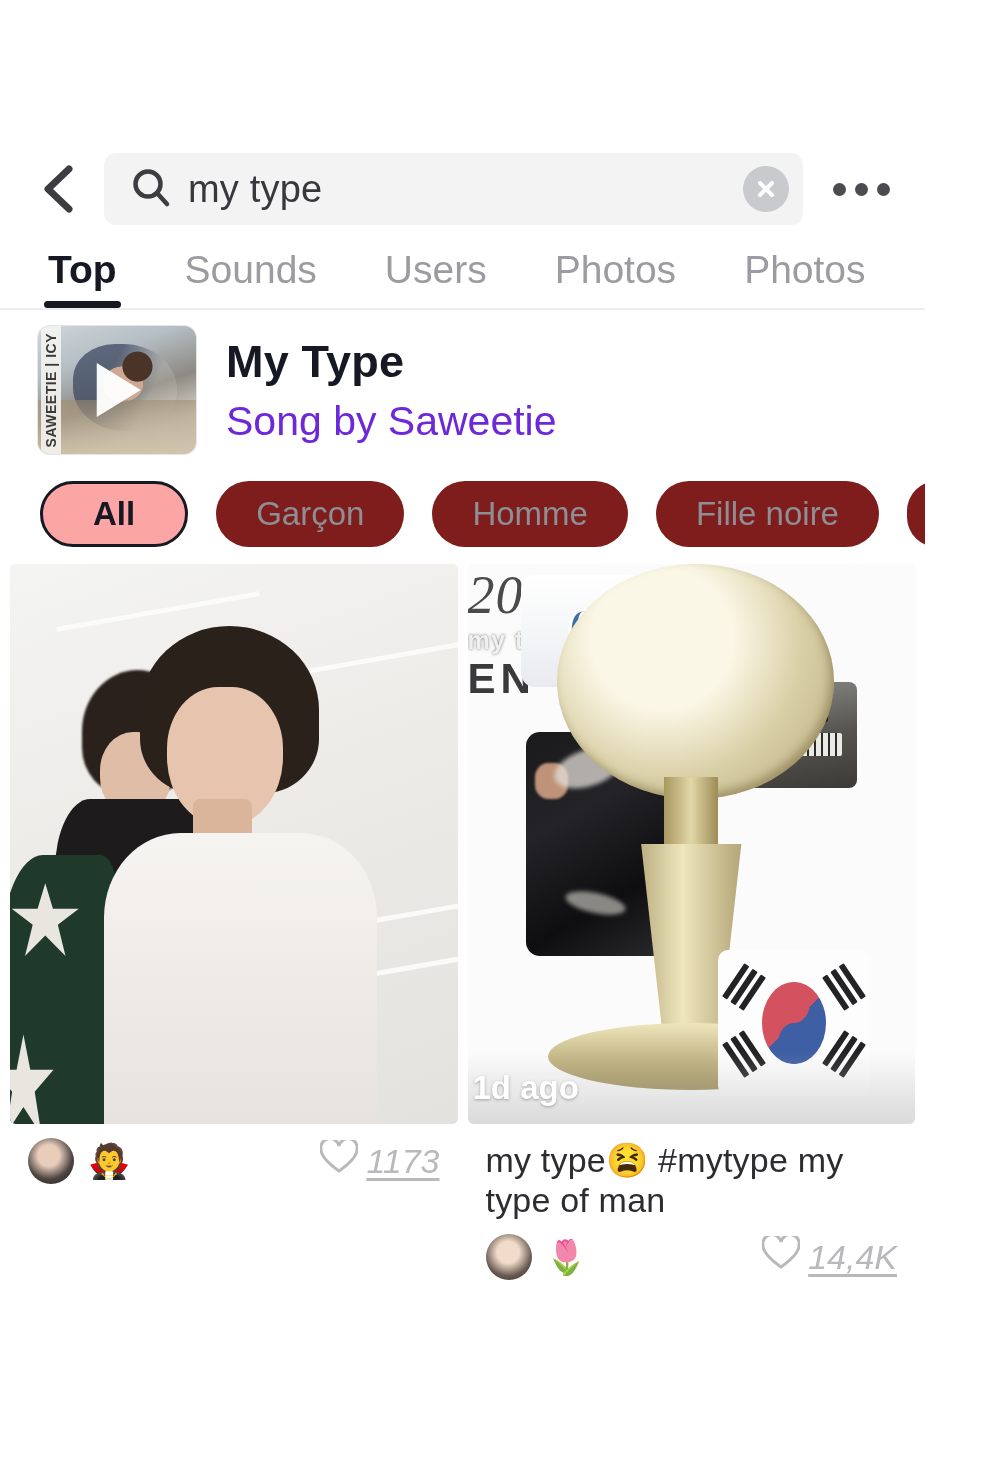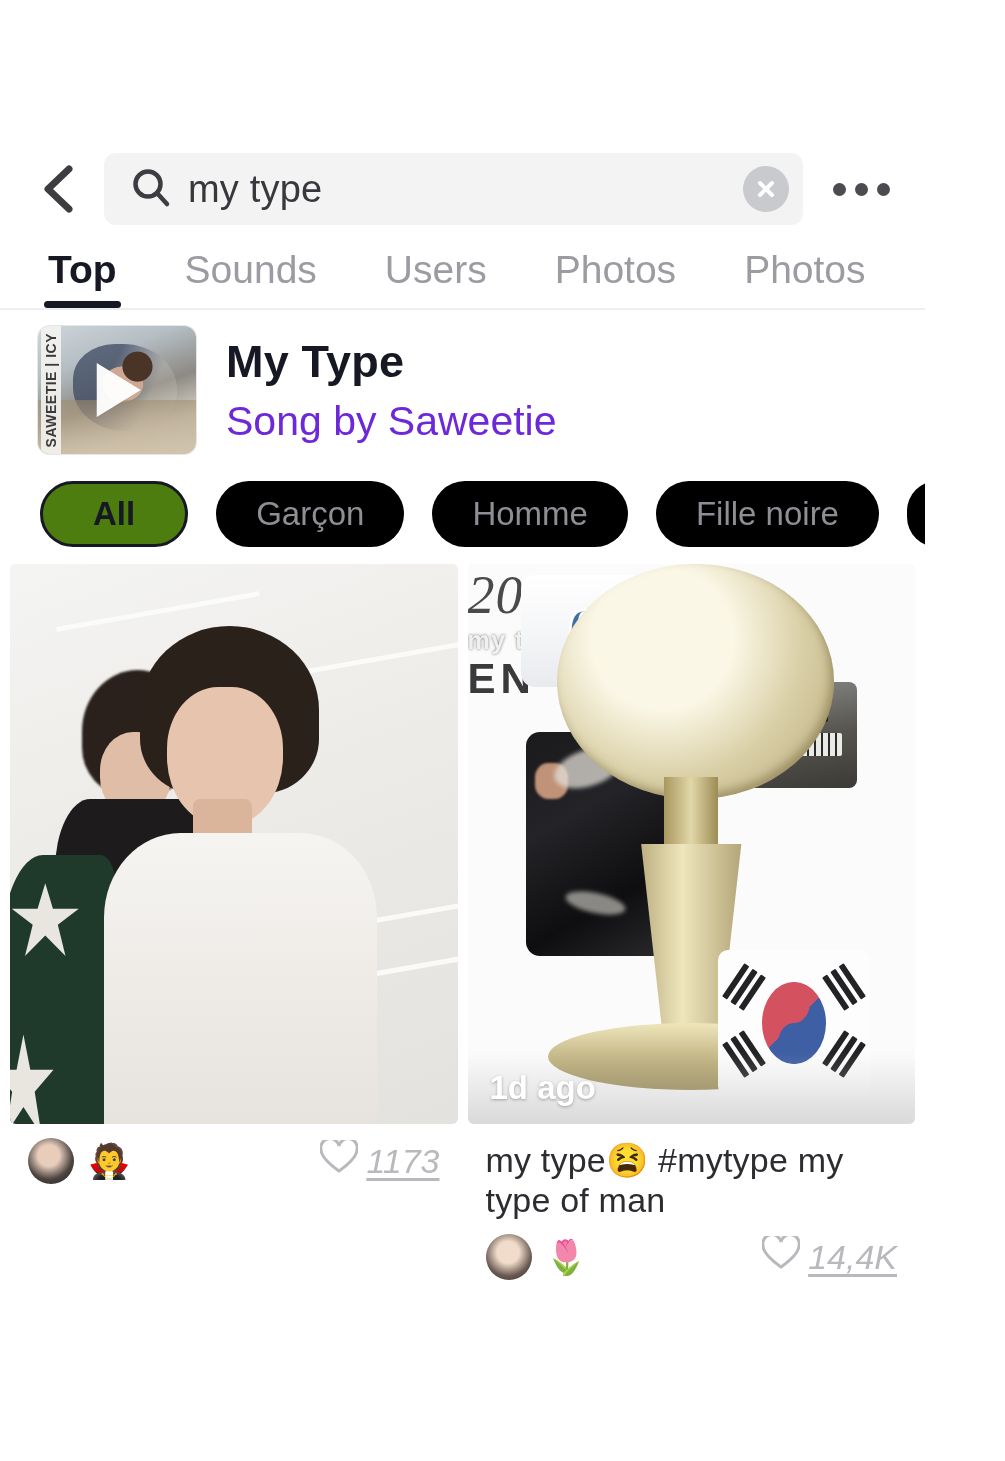--- a/index.html
+++ b/index.html
@@ -178,27 +178,27 @@
     padding: 14px 0 18px 40px;
     height: 96px;
     overflow: hidden;
     white-space: nowrap;
   }
   .chip {
     flex: 0 0 auto;
     height: 66px;
     padding: 0 40px;
     border-radius: 34px;
-    background: #000000;
+    background: #7f1d1d;
     display: flex; align-items: center; justify-content: center;
     font-size: 33px;
     color: #8e8e95;
   }
   .chip.active {
-    background: #4d7c0f;
+    background: #fca5a5;
     border: 3px solid #161823;
     color: #161823;
     font-weight: bold;
     padding: 0 50px;
   }
   .chip.cut { padding-right: 0; width: 60px; overflow: hidden; }
 
   
   .grid {
     display: flex;
@@ -405,21 +405,21 @@
   .tri.t3 { right:4%; top:16%; transform: rotate(56deg); }
   .tri.t4 { right:4%; top:62%; transform: rotate(-56deg); }
 
   .time-overlay {
     position: absolute;
     left: 0; right: 0; bottom: 0;
     height: 72px;
     background: linear-gradient(180deg, rgba(200,200,200,0) 0%, rgba(190,190,190,.55) 100%);
     display: flex;
     align-items: center;
-    padding-left: 22px;
+    padding-left: 5px;
   }
   .time-overlay span {
     font-size: 33px;
     color: #ffffff;
     font-weight: bold;
     text-shadow: 0 1px 3px rgba(90,90,90,.5);
   }
 
   
   .caption {

